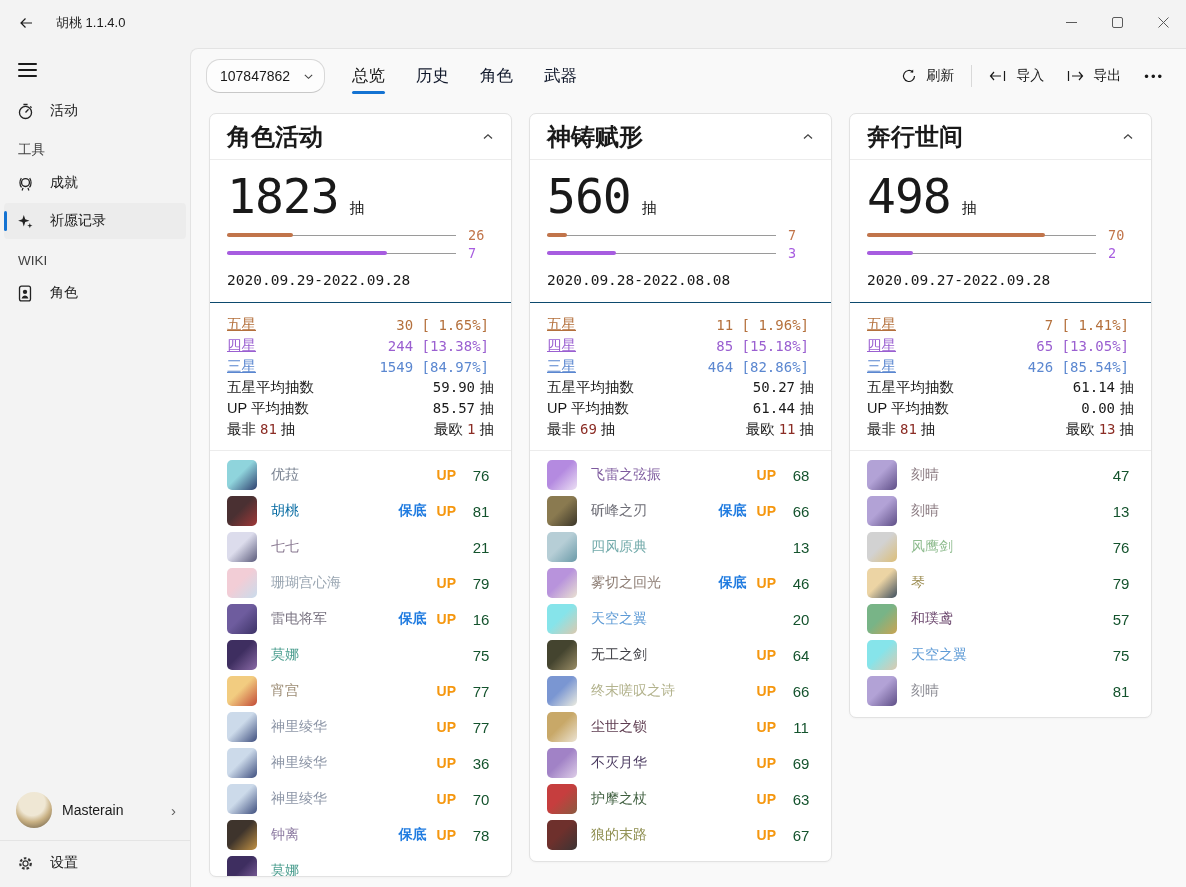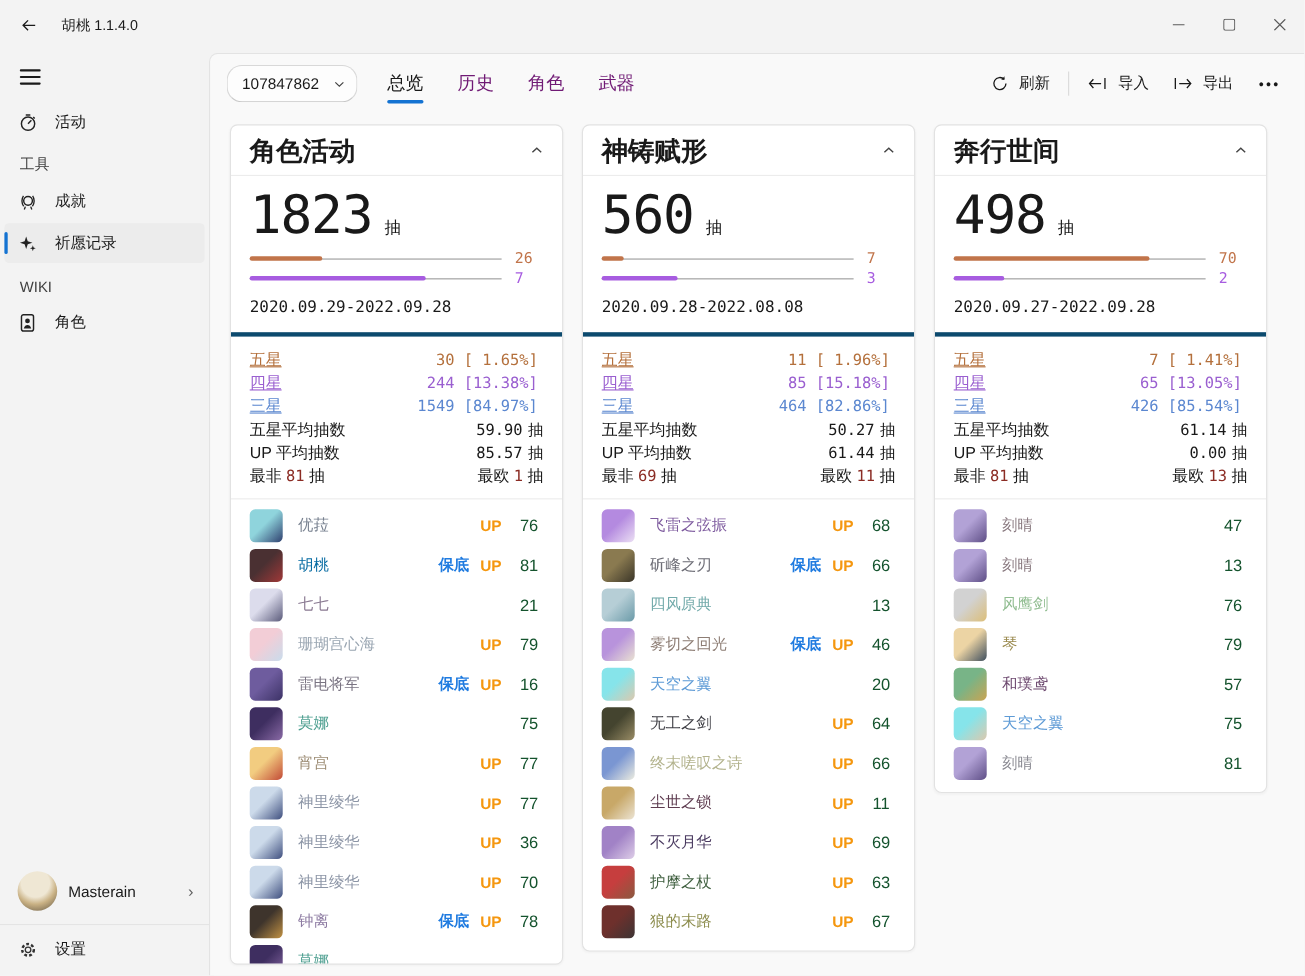--- a/index.html
+++ b/index.html
@@ -34,35 +34,35 @@
   .user-name { font-size:14px; flex:1; }
   .user-chevron { color:#5f5f5f; font-size:15px; }
   .sb-divider { height:1px; background:#e4e4e4; margin:0 0 4px; }
   .settings-row { height:36px; margin:0 4px 6px; border-radius:4px; display:flex; align-items:center; padding-left:12px; gap:16px; font-size:14px; }
 
   
   .panel { position:absolute; top:48px; left:190px; right:0; bottom:0; background:#f9f9f9; border:1px solid #e3e3e3; border-right:none; border-bottom:none; border-top-left-radius:8px; }
   .toolbar { position:absolute; top:7px; left:0; right:0; height:40px; display:flex; align-items:center; }
   .uid-select { margin-left:15px; width:119px; height:34px; background:#fdfdfd; border:1px solid #d8d8d8; border-bottom-color:#c8c8c8; border-radius:14px; display:flex; align-items:center; justify-content:space-between; padding:0 10px 0 13px; font-size:14px; color:#1a1a1a; }
   .tabs { display:flex; gap:17px; margin-left:20px; }
-  .tab { position:relative; height:38px; display:flex; align-items:center; padding:0 7px; font-size:16.5px; color:#701a75; border:none; background:transparent; }
+  .tab { position:relative; height:38px; display:flex; align-items:center; padding:0 7px; font-size:16.5px; color:#0f172a; border:none; background:transparent; }
   .tab.active { color:#191919; }
   .tab.active::after { content:""; position:absolute; left:7px; right:7px; bottom:1px; height:3px; border-radius:2px; background:#1473d2; }
   .tb-actions { margin-left:auto; display:flex; align-items:center; }
   .tb-btn { height:34px; border:none; background:transparent; border-radius:4px; display:flex; align-items:center; gap:9px; padding:0 11px; font-size:14px; color:#191919; }
   .tb-sep { width:1px; height:22px; background:#d9d9d9; margin:0 6px; }
   .more-btn { letter-spacing:2px; font-size:13px; margin-right:10px; padding:0 12px; }
 
   
   .columns { position:absolute; top:64px; left:18px; display:flex; gap:17px; }
   .card { width:303px; background:#ffffff; border:1px solid #e2e2e2; border-radius:7px; box-shadow:0 1px 2px rgba(0,0,0,.03); overflow:hidden; align-self:flex-start; }
   .card.col-0 { max-height:764px; }
   .card-header { height:46px; display:flex; align-items:center; justify-content:space-between; padding:0 17px; border-bottom:1px solid #ececec; }
   .card-title { font-size:24px; font-weight:700; color:#191919; }
-  .card-hero { padding:7px 17px 14px; border-bottom:4px solid #0c4a6e; }
+  .card-hero { padding:7px 17px 14px; border-bottom:1px solid #0c4a6e; }
   .hero-number { display:flex; align-items:baseline; gap:11px; }
   .big-num { font-family:"DejaVu Sans Mono", monospace; font-size:48px; line-height:58px; color:#191919; letter-spacing:-1px; }
   .unit { font-size:15px; color:#191919; }
   .bar-row { display:flex; align-items:center; height:16px; margin-top:2px; }
   .bar-row:first-of-type { margin-top:8px; }
   .bar-track { flex:1; position:relative; height:4px; }
   .bar-track::before { content:""; position:absolute; left:0; right:0; top:1.5px; height:1px; background:#9a9a9a; }
   .bar-fill { position:absolute; left:0; top:0; height:4px; border-radius:2px; }
   .bar-fill.five { background:#c1744a; }
   .bar-fill.four { background:#a75ce0; }

